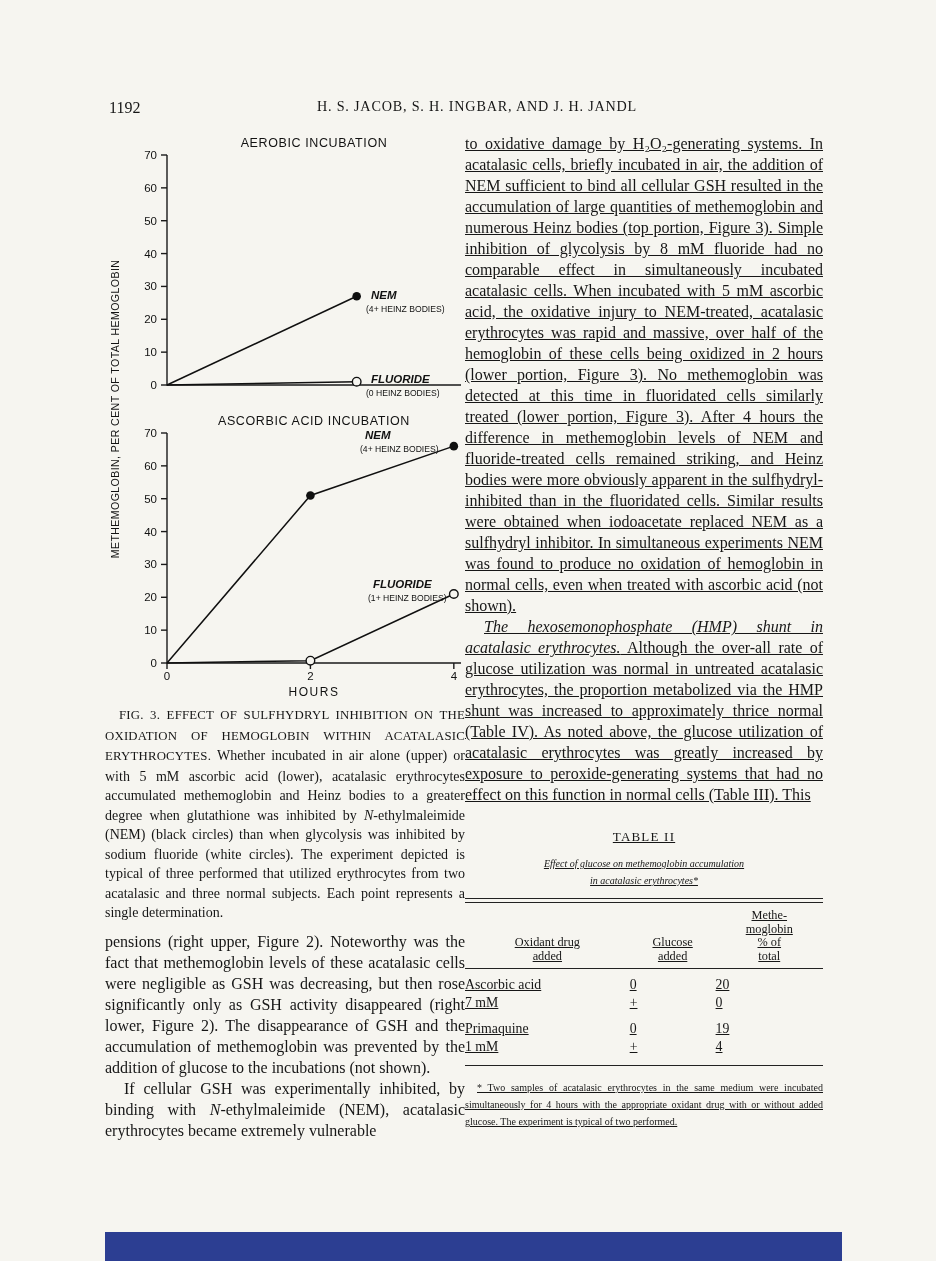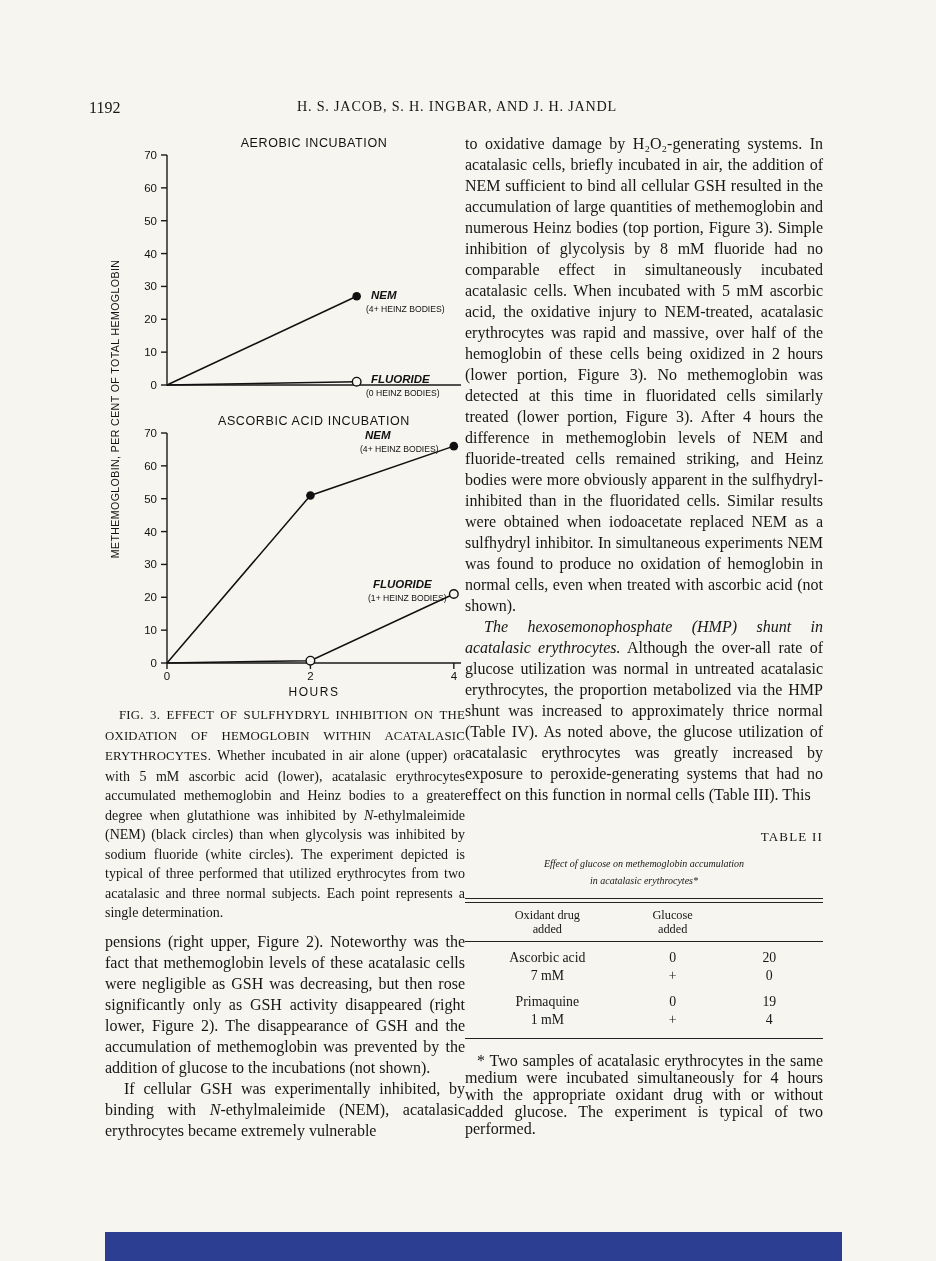--- a/index.html
+++ b/index.html
@@ -1,56 +1,56 @@
 <!DOCTYPE html>
 <html><head>
 <meta charset="utf-8">
 <style>
   html,body{margin:0;padding:0;}
   body{
     width:936px;height:1261px;position:relative;overflow:hidden;
     background:#f6f5f0;color:#161616;
     font-family:"Liberation Serif", serif;
   }
-  .page-header{position:absolute;top:98px;left:89px;width:736px;}
+  .page-header{position:absolute;top:98px;left:109px;width:736px;}
   .page-number{position:absolute;left:0;top:1px;font-size:16px;}
   .running-head{display:block;text-align:center;font-size:14.2px;letter-spacing:.8px;}
   .columns{position:absolute;top:133px;left:105px;width:736px;display:flex;}
   .col-left{width:360px;}
-  .col-right{width:358px;}
+  .col-right{width:358px;text-decoration:underline;}
   .fig{margin:0;}
   #figure-svg{display:block;}
   #figure-svg text{font-family:"Liberation Sans", sans-serif;fill:#121212;}
   #figure-svg .c-title{font-size:12.5px;letter-spacing:.6px;}
   #figure-svg .tick{font-size:11.5px;}
   #figure-svg .s-name{font-size:11.5px;font-style:italic;font-weight:bold;}
   #figure-svg .s-note{font-size:8.6px;}
   #figure-svg .xlab{font-size:12px;letter-spacing:1.5px;}
   #figure-svg .ylab{font-size:10.6px;letter-spacing:.4px;}
   #figure-svg .axis{stroke:#1a1a1a;stroke-width:1.4;fill:none;}
   #figure-svg .sline{stroke:#101010;stroke-width:1.5;fill:none;}
   #figure-svg .dot-fill{fill:#101010;}
   #figure-svg .dot-open{fill:#f6f5f0;stroke:#101010;stroke-width:1.4;}
   .caption{margin:4px 0 0;font-size:14px;line-height:19.5px;text-align:justify;text-indent:14px;}
   .cap-lead{font-size:12.8px;letter-spacing:.2px;}
   .body-text{margin:0;font-size:16px;line-height:21px;text-align:justify;}
   .mt8{margin-top:8px;}
   .indent{text-indent:19px;}
   .tableblock{margin-top:24px;}
-  .tbl-label{text-align:right;font-size:13px;letter-spacing:1.2px;}
+  .tbl-label{text-align:center;font-size:13px;letter-spacing:1.2px;}
   .tbl-title{text-align:center;font-style:italic;font-size:10px;line-height:17px;margin-top:10px;white-space:pre-line;}
   .tbl-rule-double{border-top:1px solid #222;border-bottom:1px solid #222;height:3px;margin-top:9px;}
   .tbl-head{display:grid;grid-template-columns:46% 24% 30%;align-items:end;padding:6px 0 5px;}
   .th{text-align:center;font-size:12.3px;line-height:13.5px;white-space:pre-line;}
   .tbl-rule{border-top:1px solid #222;}
   .tbl-body{padding:7px 0 9px;}
   .tr{display:grid;grid-template-columns:46% 24% 30%;font-size:13.8px;line-height:18px;}
-  .td{text-align:center;}
+  .td{}
   .group-gap{margin-top:8px;}
-  .footnote{margin:13px 0 0;font-size:16px;line-height:17px;text-align:justify;text-indent:12px;}
+  .footnote{margin:13px 0 0;font-size:10px;line-height:17px;text-align:justify;text-indent:12px;}
   .bottom-bar{position:absolute;left:105px;top:1232px;width:737px;height:29px;background:#2c3e92;}
 </style>
 </head>
 <body>
 
 <div class="page">
 
   <header class="page-header">
     <span class="page-number">1192</span>
     <span class="running-head">H. S. JACOB, S. H. INGBAR, AND J. H. JANDL</span>
@@ -141,20 +141,24 @@
         <div class="tbl-label">TABLE II</div>
         <div class="tbl-title">Effect of glucose on methemoglobin accumulation
 in acatalasic erythrocytes*</div>
         <div class="tbl-rule-double"></div>
 
         <div class="tbl-head">
           <div class="th">Oxidant drug
 added</div>
           <div class="th">Glucose
 added</div>
+          <div class="th">Methe-
+moglobin
+% of
+total</div>
         </div>
         <div class="tbl-rule"></div>
 
         <div class="tbl-body">
           <div class="tr">
             <div class="td">Ascorbic acid</div>
             <div class="td">0</div>
             <div class="td">20</div>
           </div>
           <div class="tr">

